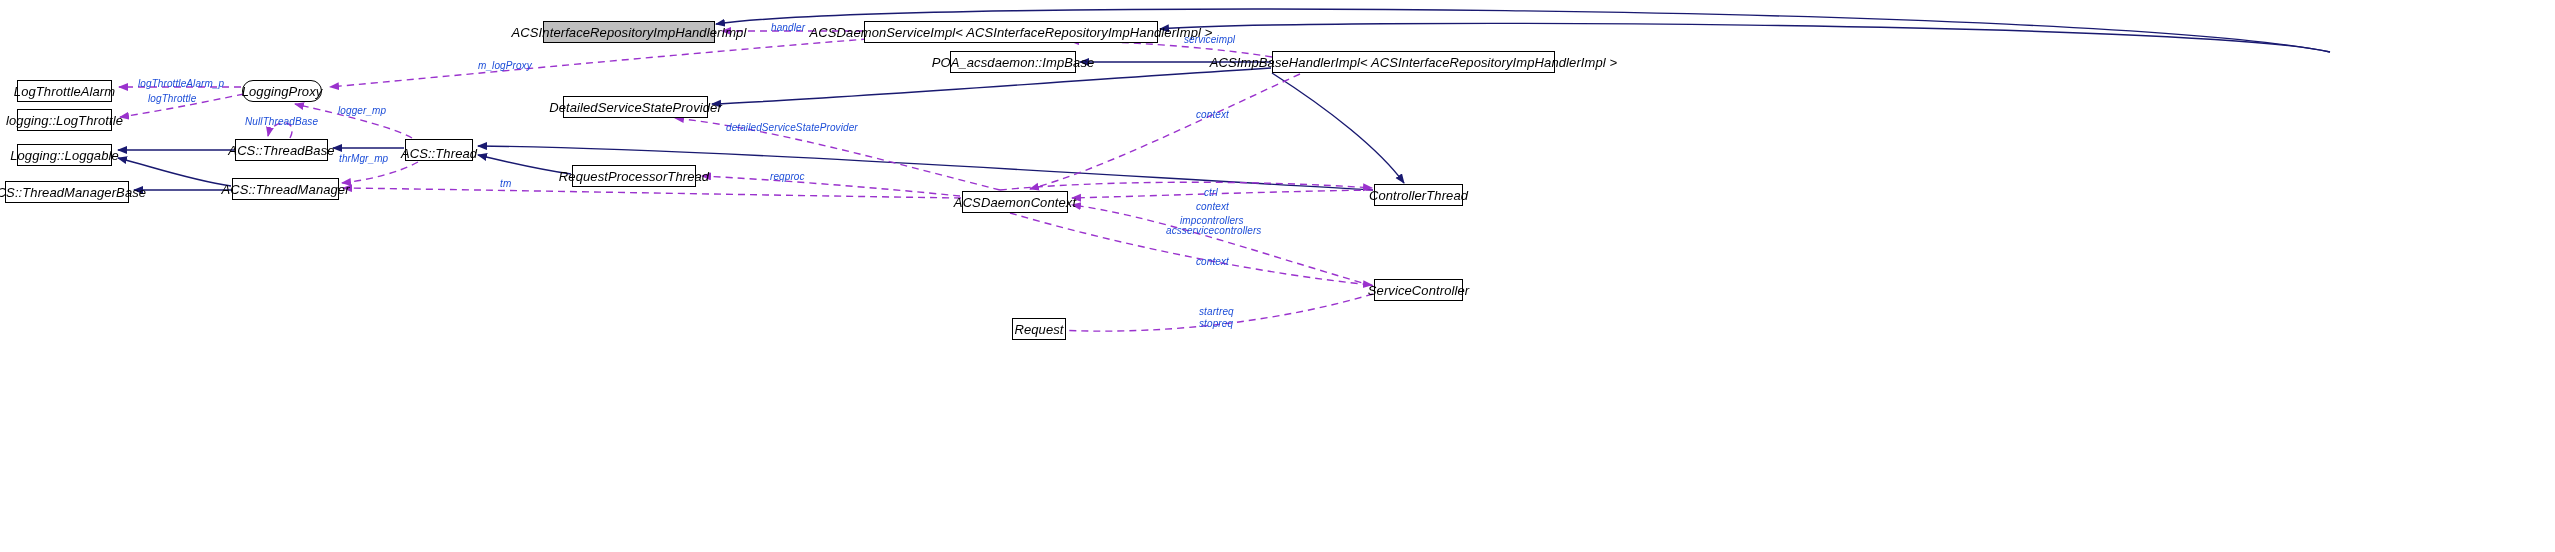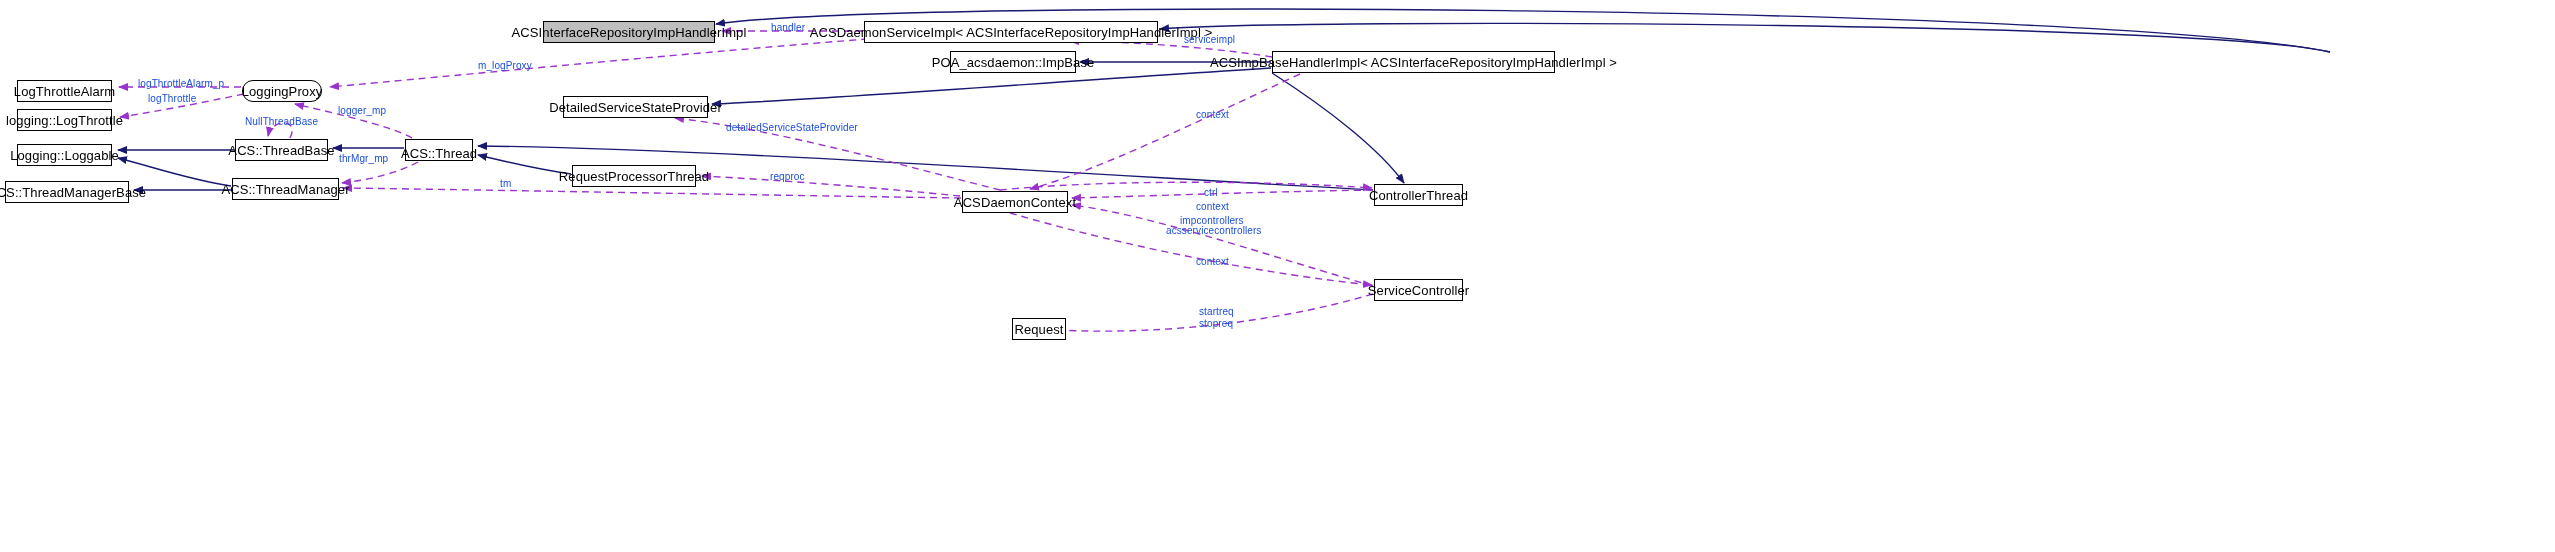--- a/index.html
+++ b/index.html
@@ -3,20 +3,21 @@
 <meta charset="utf-8">
 <style>
   html,body{margin:0;padding:0;background:#ffffff;}
   #stage{
     position:relative;
     width:2519px;
     height:552px;
     background:#ffffff;
     font-family:"Liberation Sans", sans-serif;
     overflow:hidden;
+    font-style:italic;
   }
   #edges{position:absolute;left:0;top:0;width:2555px;height:552px;}
   .node{
     position:absolute;
     box-sizing:border-box;
     border:1px solid #000000;
     background:#ffffff;
     color:#000000;
     font-size:13px;
     line-height:1;

